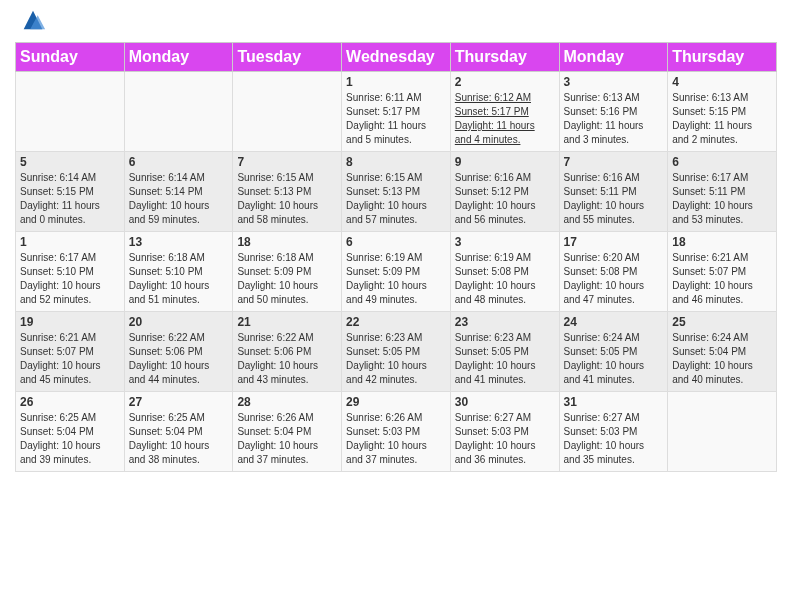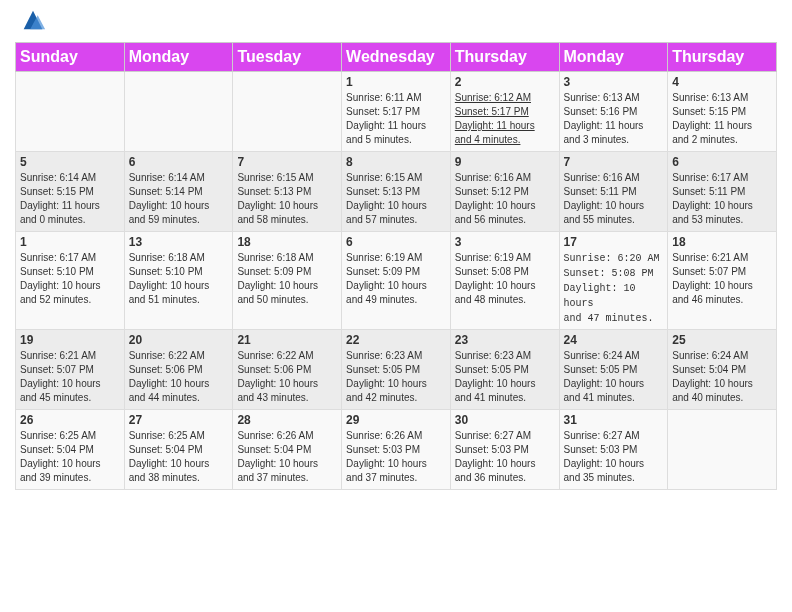--- a/index.html
+++ b/index.html
@@ -192,21 +192,21 @@
 Daylight: 10 hours
 and 50 minutes.</span></td>
         <td><span class="day-num">6</span><span class="day-info" style="white-space: pre-line;">Sunrise: 6:19 AM
 Sunset: 5:09 PM
 Daylight: 10 hours
 and 49 minutes.</span></td>
         <td><span class="day-num">3</span><span class="day-info" style="white-space: pre-line;">Sunrise: 6:19 AM
 Sunset: 5:08 PM
 Daylight: 10 hours
 and 48 minutes.</span></td>
-        <td><span class="day-num">17</span><span class="day-info" style="white-space: pre-line; font-family: Liberation Mono, monospace;">Sunrise: 6:20 AM
+        <td><span class="day-num">17</span><span class="day-info" style="white-space: pre-line;">Sunrise: 6:20 AM
 Sunset: 5:08 PM
 Daylight: 10 hours
 and 47 minutes.</span></td>
         <td><span class="day-num">18</span><span class="day-info" style="white-space: pre-line;">Sunrise: 6:21 AM
 Sunset: 5:07 PM
 Daylight: 10 hours
 and 46 minutes.</span></td>
       </tr>
       <tr>
         <td><span class="day-num">19</span><span class="day-info" style="white-space: pre-line;">Sunrise: 6:21 AM

